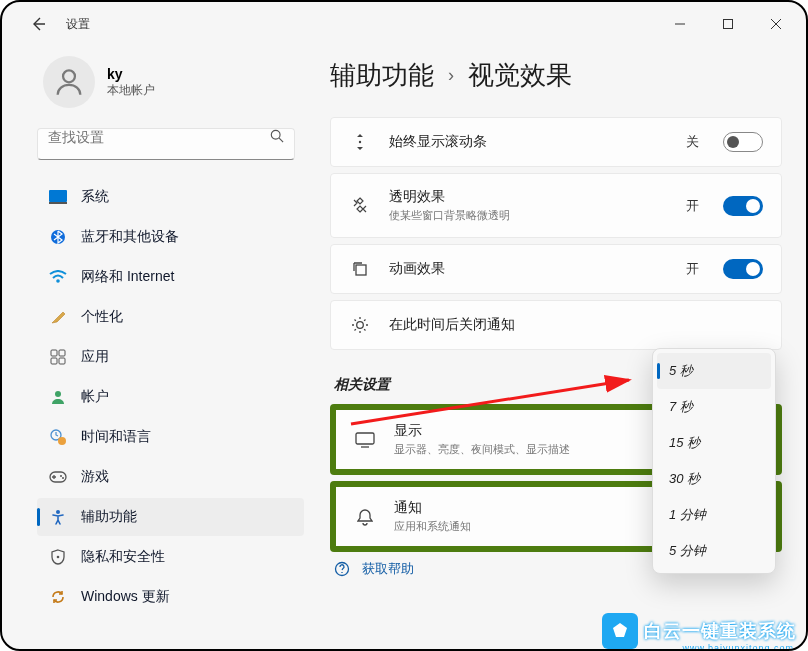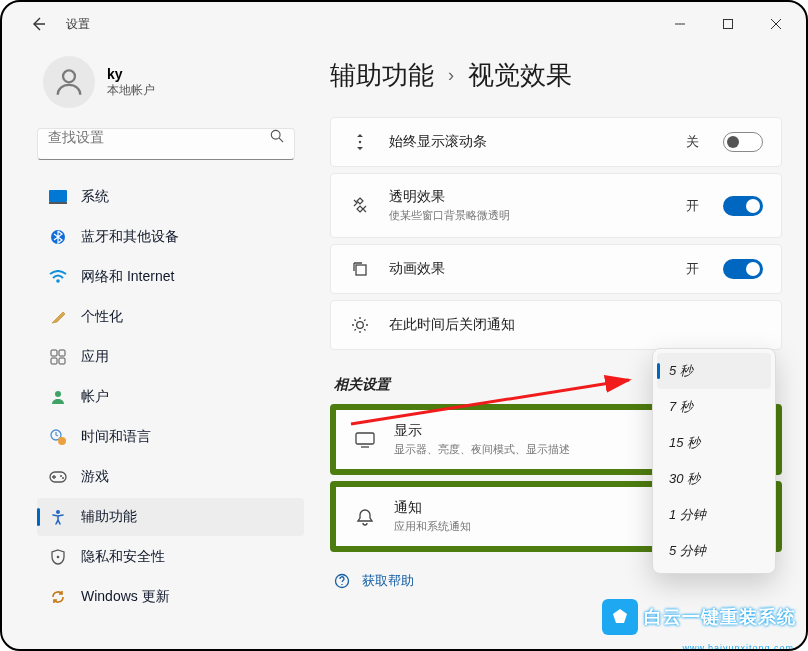--- a/index.html
+++ b/index.html
@@ -37,25 +37,25 @@
     .toggle.off::after { content: ''; position: absolute; left: 3px; top: 3px; width: 12px; height: 12px; border-radius: 50%; background: #555; }
     .toggle.on { background: #0067c0; }
     .toggle.on::after { content: ''; position: absolute; right: 3px; top: 3px; width: 14px; height: 14px; border-radius: 50%; background: #fff; }
     .section-label { font-size: 14px; font-weight: 600; color: #222; margin: 26px 0 10px 4px; font-style: italic; }
     .link-card { background: #fdfdfd; border: 6px solid #4d7c0f; border-radius: 4px; padding: 12px 18px; margin-bottom: 6px; display: flex; align-items: center; gap: 18px; }
     .dropdown { position: absolute; right: 30px; top: 346px; width: 124px; background: #f8f8f8; border: 1px solid #ddd; border-radius: 8px; box-shadow: 0 10px 28px rgba(0,0,0,0.18); padding: 4px; z-index: 10; }
     .dd-item { height: 36px; display: flex; align-items: center; padding: 0 12px; font-size: 13px; color: #222; border-radius: 4px; position: relative; cursor: pointer; font-style: italic; }
     .dd-item.sel { background: #efefef; }
     .dd-item.sel::before { content: ''; position: absolute; left: 0; top: 10px; bottom: 10px; width: 3px; background: #0067c0; border-radius: 2px; }
     .arrow-annot { position: absolute; left: 345px; top: 370px; z-index: 5; pointer-events: none; }
-    .watermark { position: absolute; right: 10px; bottom: 14px; display: flex; align-items: center; gap: 6px; z-index: 20; }
+    .watermark { position: absolute; right: 10px; bottom: 0; display: flex; align-items: center; gap: 6px; z-index: 20; }
     .wm-logo { width: 36px; height: 36px; background: #1fa8f2; border-radius: 6px; display: flex; align-items: center; justify-content: center; }
     .wm-text { color: #fff; font-size: 18px; font-weight: bold; text-shadow: 0 0 3px #1fa8f2, 0 0 3px #1fa8f2; letter-spacing: 1px; }
     .wm-url { position: absolute; right: 12px; bottom: -4px; font-size: 9px; color: #1fa8f2; letter-spacing: 1px; }
-    .help-row { margin-top: 20px; display: flex; align-items: center; gap: 12px; padding-left: 4px; color: #135da5; font-size: 13px; }
+    .help-row { margin-top: 8px; display: flex; align-items: center; gap: 12px; padding-left: 4px; color: #135da5; font-size: 13px; }
   </style>
 </head>
 <body>
 
 <div class="window">
 
   <div class="titlebar">
     <div class="titlebar-left">
       <div class="back-btn">
         <svg width="16" height="16" viewBox="0 0 16 16">

